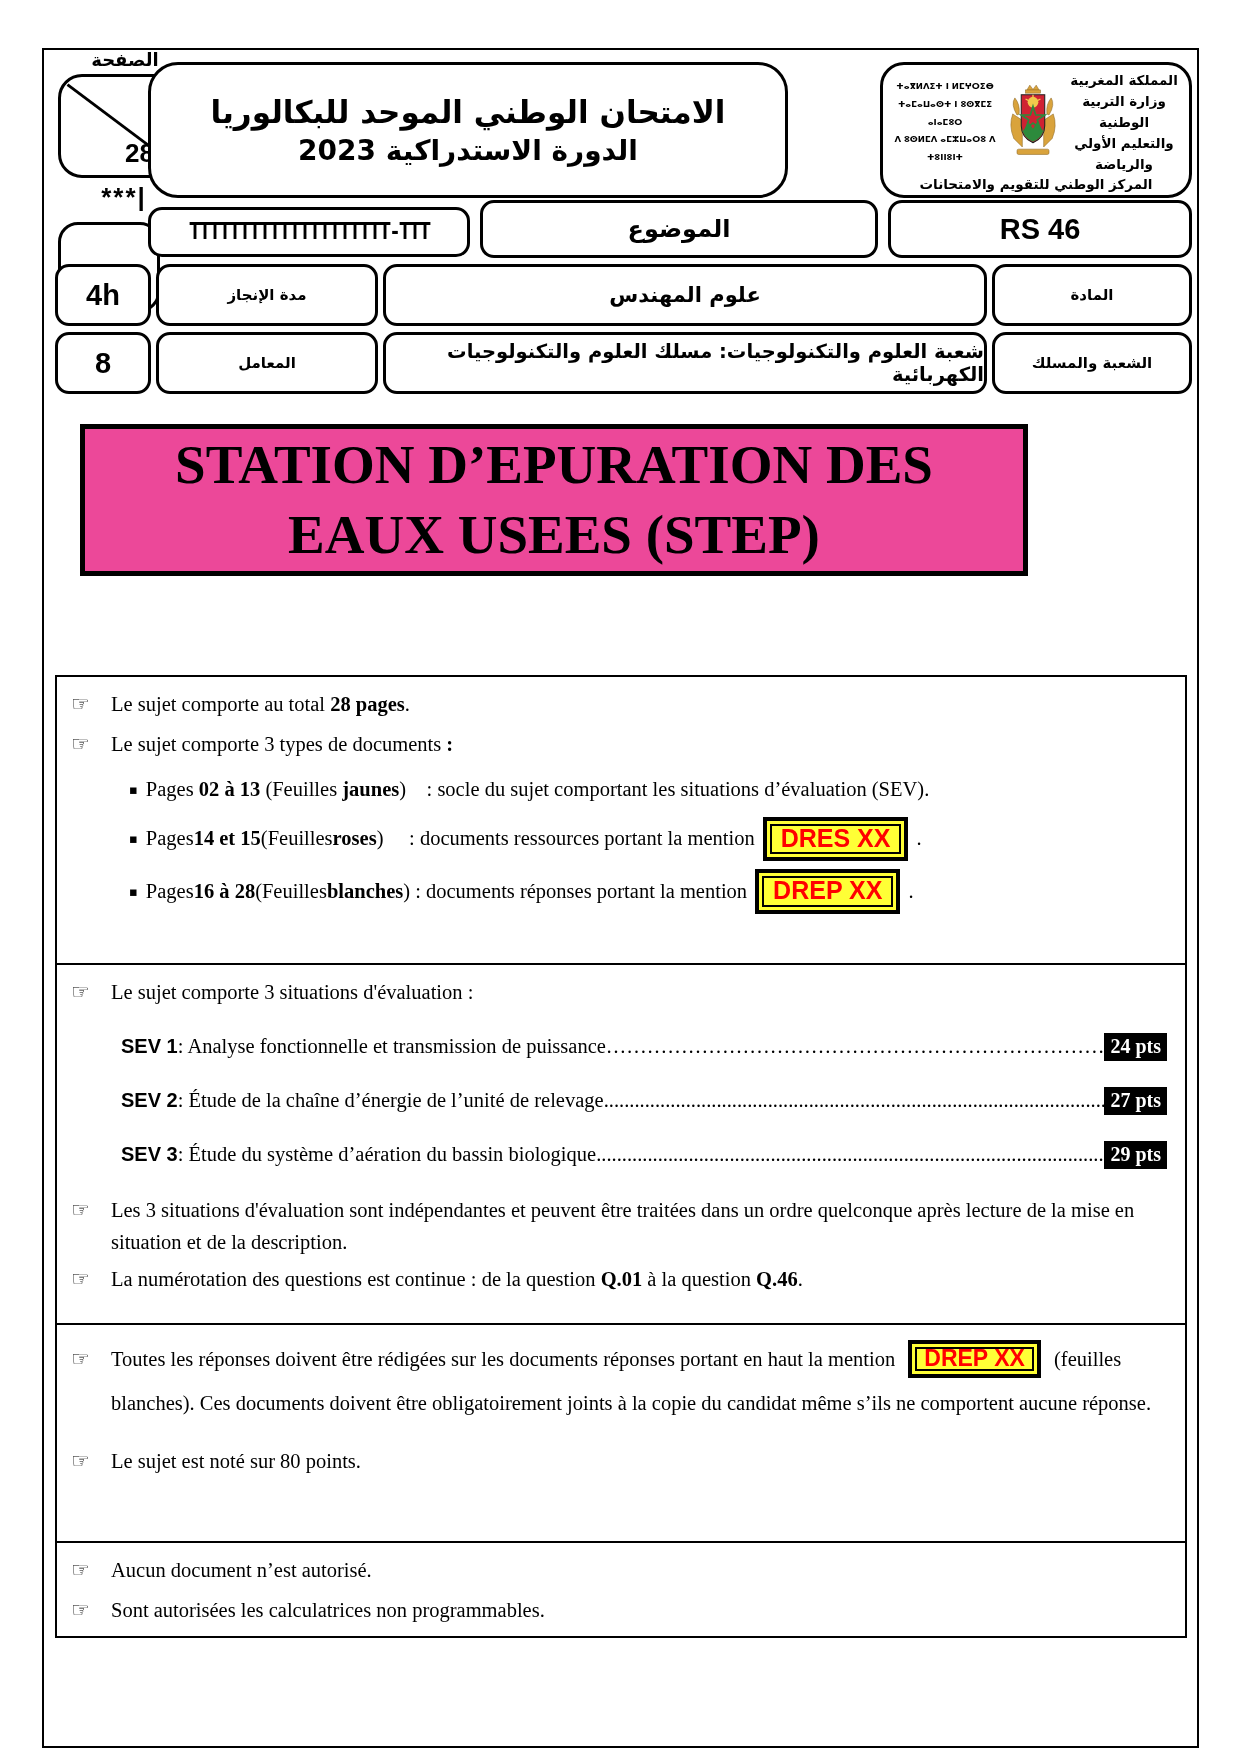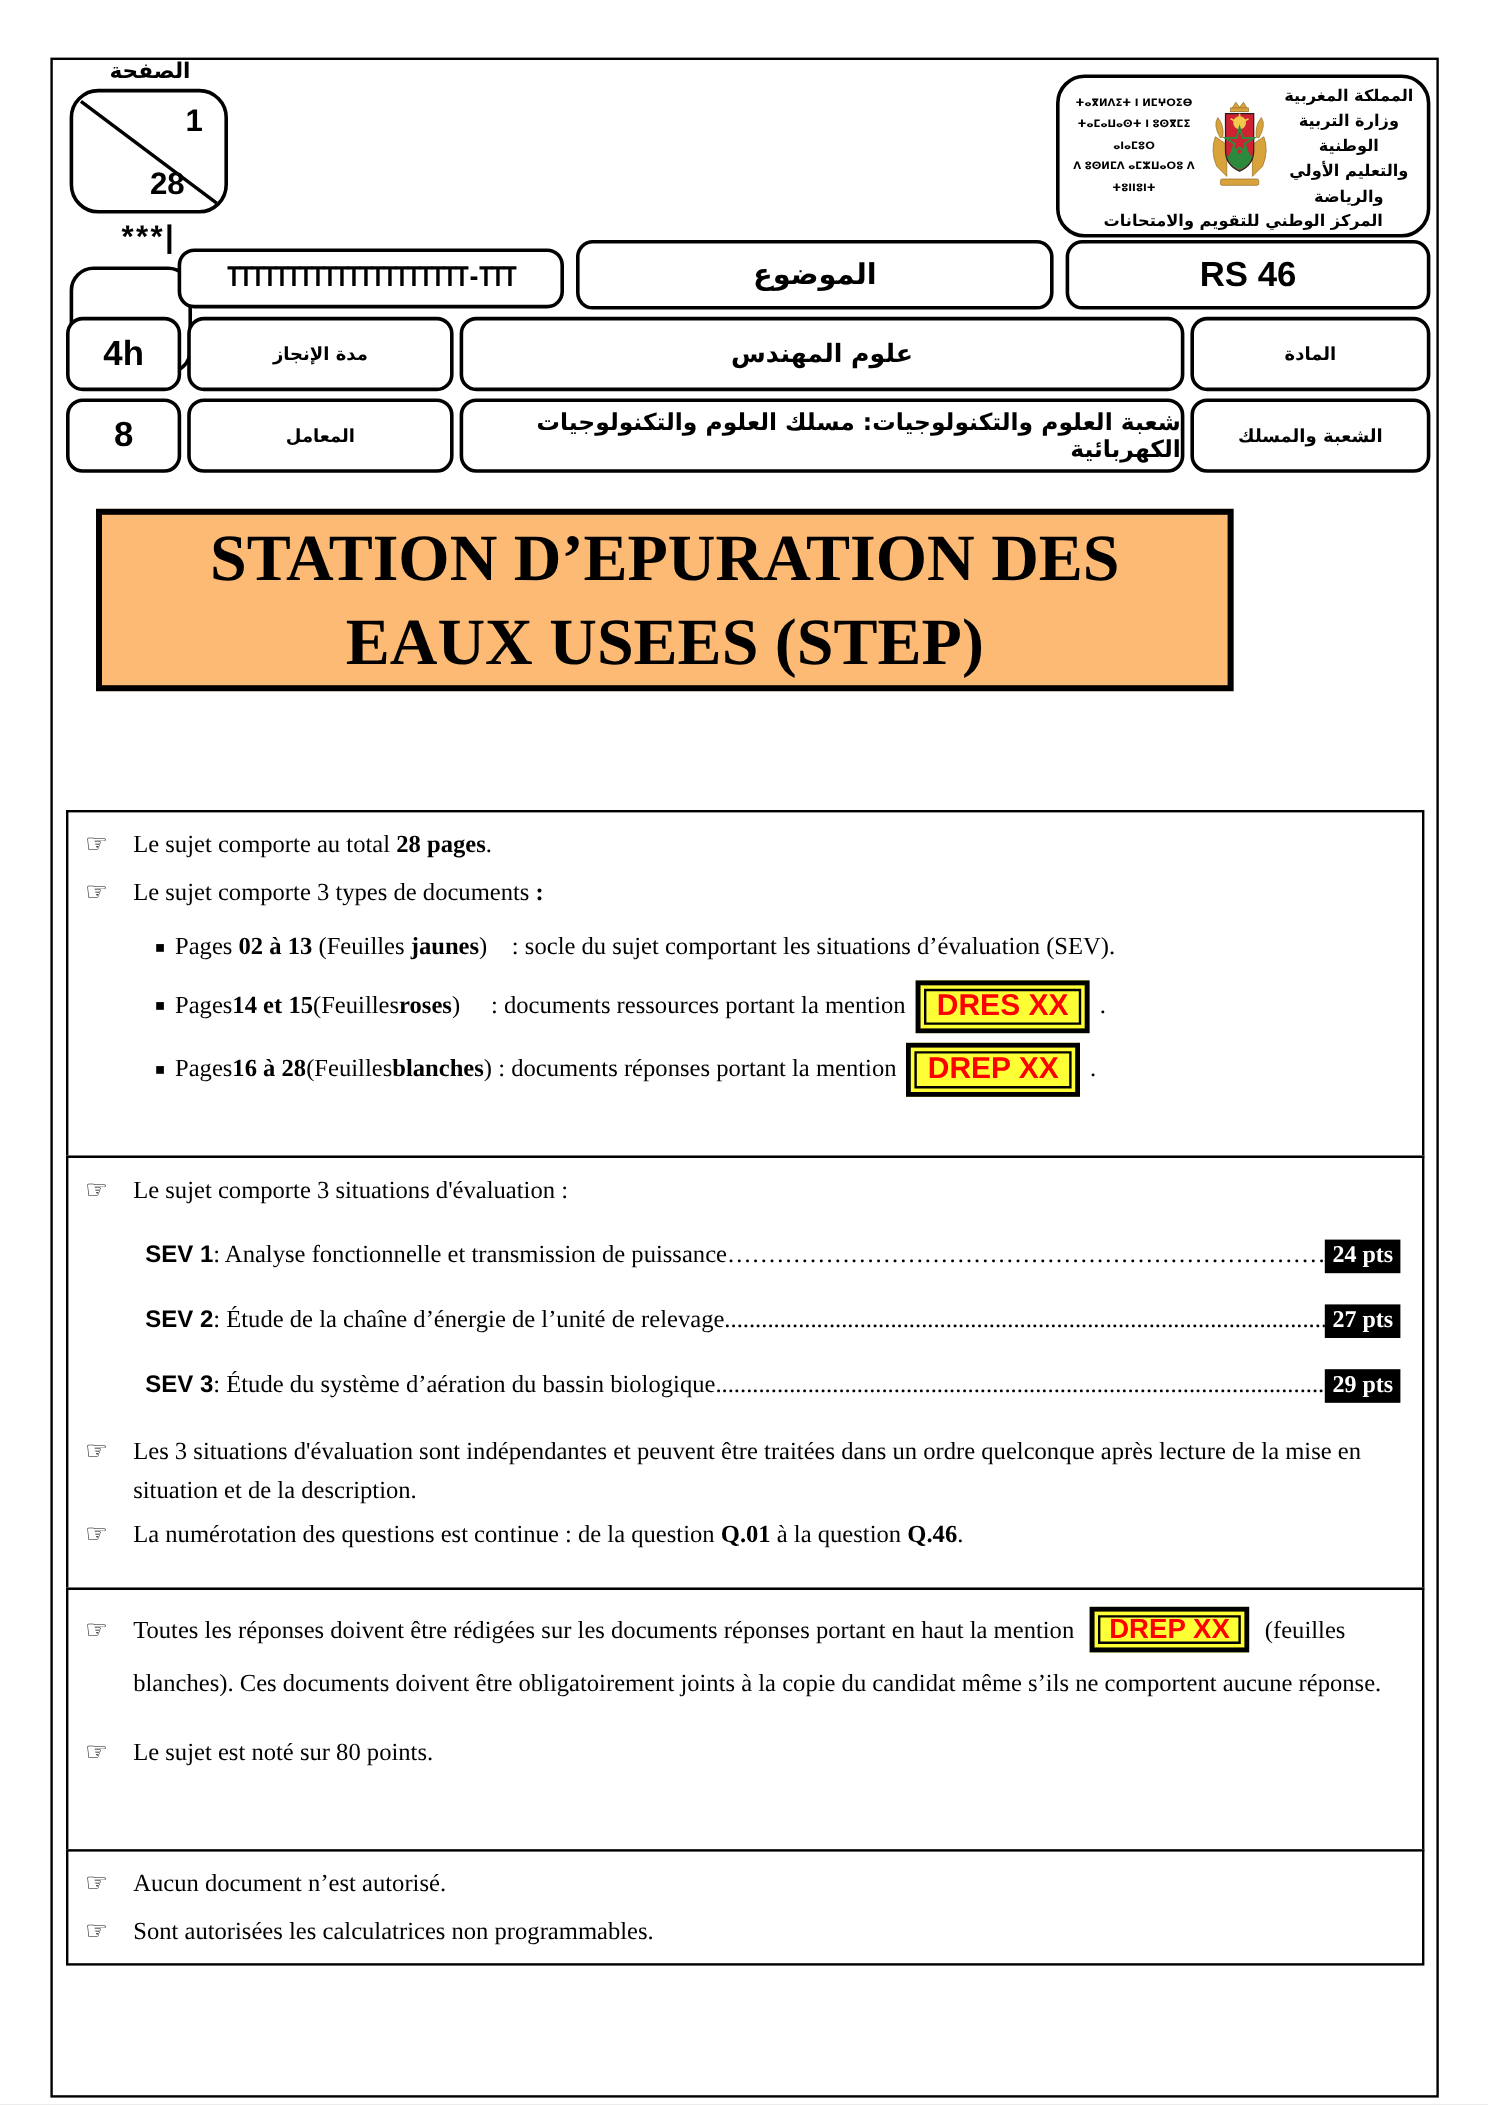--- a/index.html
+++ b/index.html
@@ -43,21 +43,21 @@
   .lab-box { left:156px; width:222px; border-radius:14px; }
   .lab-text { font-family:"DejaVu Sans",sans-serif; font-weight:bold; font-size:15px; }
   .mid-box { left:383px; width:604px; border-radius:14px; }
   .mid-text { font-family:"DejaVu Sans",sans-serif; font-weight:bold; font-size:21px; }
   .mid-text-sm { font-family:"DejaVu Sans",sans-serif; font-weight:bold; font-size:19.5px; }
   .right-box { left:992px; width:200px; border-radius:14px; }
 
   
   .main-title {
     position:absolute; left:80px; top:424px; width:948px; height:152px;
-    background:#fdba74; border:5px solid #000;
+    background:#ec4899; border:5px solid #000;
     display:flex; flex-direction:column; align-items:center; justify-content:center;
     font-family:"Liberation Serif",serif; font-weight:bold; font-size:55px; line-height:1.28; text-align:center;
   }
 
   
   .ins-box { position:absolute; left:55px; width:1132px; border:2px solid #000; background:#fff; padding:12px 18px 0 14px; font-size:20.5px; }
   .ins1 { top:675px; height:290px; }
   .ins2 { top:963px; height:362px; }
   .ins3 { top:1323px; height:220px; }
   .ins4 { top:1541px; height:97px; }
@@ -91,20 +91,24 @@
   <div class="hdr-box pagenum-box">
     <svg viewBox="0 0 132 104">
       <line x1="6" y1="8" x2="126" y2="98" stroke="#000" stroke-width="3"></line>
     </svg>
     <span class="pn-top">1</span>
     <span class="pn-bot">28</span>
   </div>
   <div class="stars">***|</div>
   <div class="hdr-box empty-box"></div>
 
+  <div class="hdr-box exam-title-box" dir="rtl">
+    <div class="exam-title-line1">الامتحان الوطني الموحد للبكالوريا</div>
+    <div class="exam-title-line2">الدورة الاستدراكية 2023</div>
+  </div>
 
   <div class="hdr-box ministry-box">
     <div class="ministry-row">
       <div class="tifinagh-col">
         <div>ⵜⴰⴳⵍⴷⵉⵜ ⵏ ⵍⵎⵖⵔⵉⴱ</div>
         <div>ⵜⴰⵎⴰⵡⴰⵙⵜ ⵏ ⵓⵙⴳⵎⵉ ⴰⵏⴰⵎⵓⵔ</div>
         <div>ⴷ ⵓⵙⵍⵎⴷ ⴰⵎⵣⵡⴰⵔⵓ ⴷ ⵜⵓⵏⵏⵓⵏⵜ</div>
       </div>
       <svg class="emblem" viewBox="0 0 120 150">
         <polygon points="48,14 54,4 60,12 66,4 72,14" fill="#d9a33c" stroke="#8a6420" stroke-width="1"></polygon>

